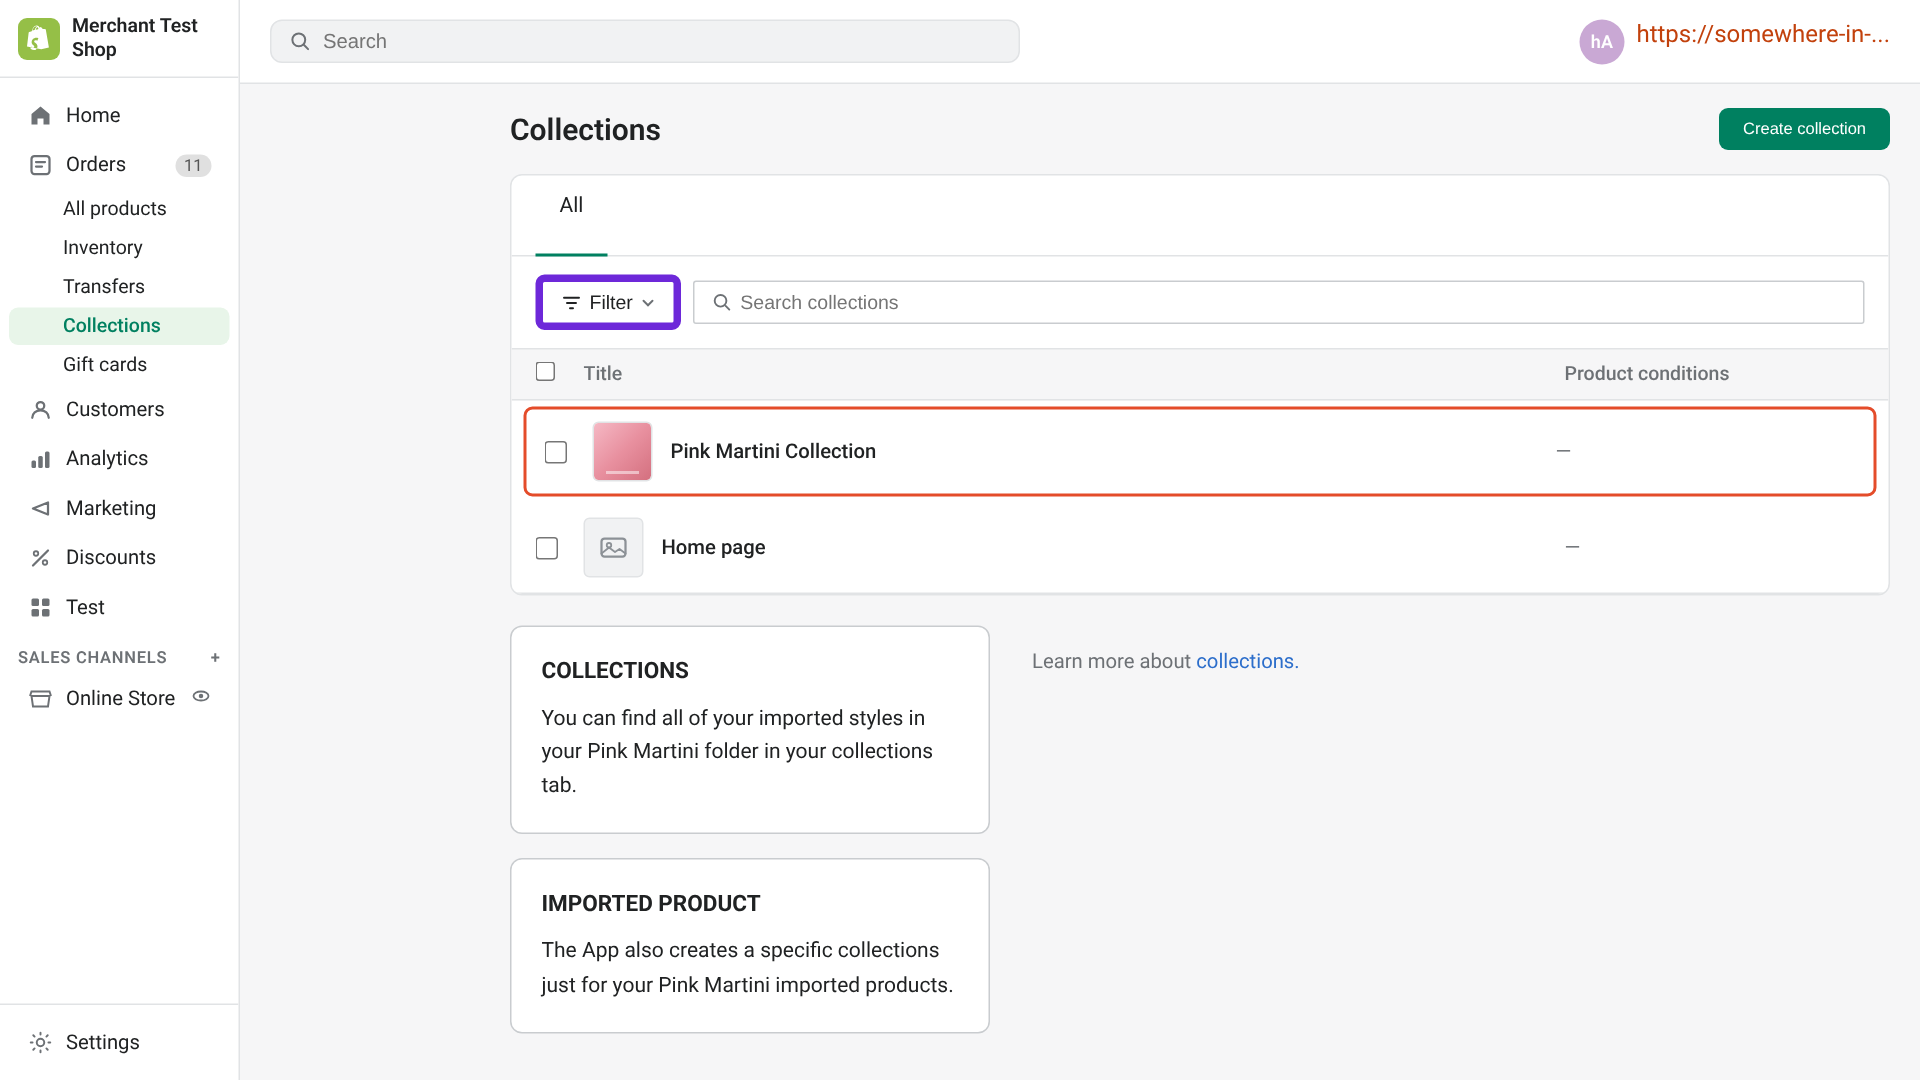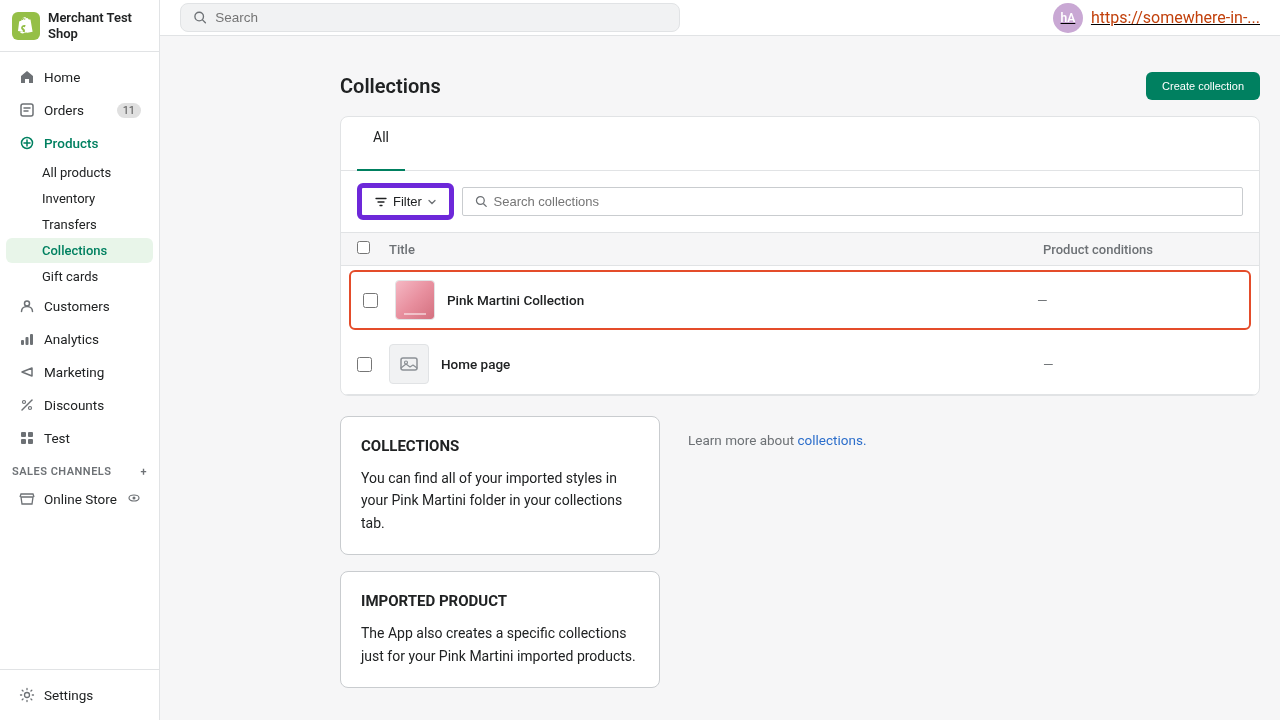--- a/index.html
+++ b/index.html
@@ -86,21 +86,21 @@
       border-top: 1px solid #e1e3e5;
       padding: 8px 0;
     }
 
     
     #topbar {
       position: fixed;
       top: 0;
       left: 160px;
       right: 0;
-      height: 36px;
+      height: 56px;
       background: #fff;
       border-bottom: 1px solid #e1e3e5;
       display: flex;
       align-items: center;
       padding: 0 20px;
       z-index: 10;
       gap: 12px;
     }
     .search-bar {
       flex: 1;
@@ -116,24 +116,22 @@
     .search-bar input {
       border: none;
       background: transparent;
       outline: none;
       font-size: 13.5px;
       color: #6d7175;
       width: 100%;
     }
     .topbar-right {
       display: flex;
-      align-items: center;
       gap: 8px;
       margin-left: auto;
-      text-decoration: underline;
     }
     .avatar-circle {
       width: 30px;
       height: 30px;
       border-radius: 50%;
       background: #c9a8d4;
       display: flex;
       align-items: center;
       justify-content: center;
       font-size: 12px;
@@ -365,29 +363,20 @@
       <span class="nav-icon">
         <svg width="16" height="16" viewBox="0 0 16 16" fill="none">
             <rect x="2" y="2" width="12" height="12" rx="2" stroke="#6d7175" stroke-width="1.5" fill="none"></rect>
             <path d="M5 6h6M5 9h4" stroke="#6d7175" stroke-width="1.5" stroke-linecap="round"></path>
           </svg>
       </span>
       <span>Orders</span>
       <span class="nav-badge">11</span>
     </div>
 
-    <div class="nav-item">
-      <span class="nav-icon">
-        <svg width="16" height="16" viewBox="0 0 16 16" fill="none">
-            <circle cx="8" cy="8" r="5.5" stroke="#008060" stroke-width="1.5" fill="none"></circle>
-            <path d="M8 5v6M5 8h6" stroke="#008060" stroke-width="1.5" stroke-linecap="round"></path>
-          </svg>
-      </span>
-      <span style="color:#008060;font-weight:500;">Products</span>
-    </div>
 
     <div class="sub-item">
       <span>All products</span>
     </div>
     <div class="sub-item">
       <span>Inventory</span>
     </div>
     <div class="sub-item">
       <span>Transfers</span>
     </div>

